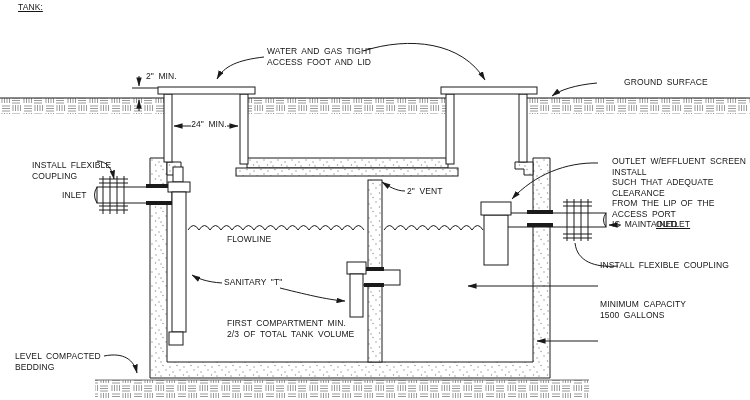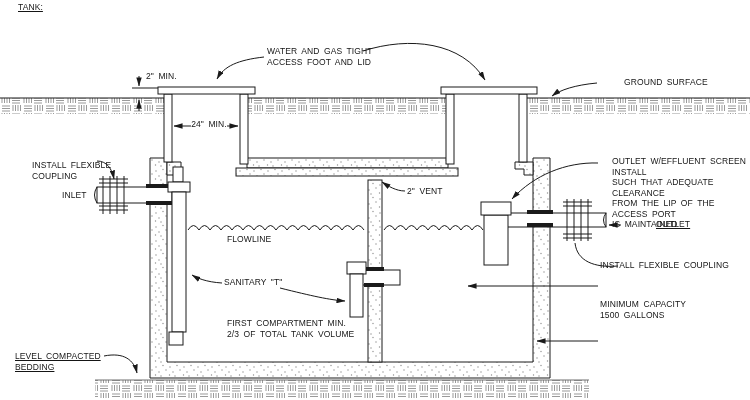--- a/index.html
+++ b/index.html
@@ -20,21 +20,21 @@
   #lbl-inlet{left:62px;top:190px;}
   #lbl-vent{left:407px;top:186px;}
   #lbl-outlet-screen{left:600px;top:156px;margin-left:12px;}
   #lbl-flowline{left:227px;top:234px;}
   #lbl-outlet{left:656px;top:219px;text-decoration:underline;}
   #lbl-flex-right{left:600px;top:260px;}
   #lbl-sanitary-t{left:224px;top:277px;}
   #lbl-min-capacity{left:600px;top:279px;margin-top:20px;}
   #lbl-first-compartment{left:227px;top:318px;}
   #lbl-tank-spec{left:600px;top:333px;}
-  #lbl-bedding{left:15px;top:351px;text-decoration:underline;}
+  #lbl-bedding{left:15px;top:351px;}
 </style>
 </head>
 <body>
 
 <div class="canvas">
 
 <svg class="linework" width="750" height="400" viewBox="0 0 750 400">
   <defs>
     <marker id="arrow" viewBox="0 0 10 6" refX="9.5" refY="3" markerWidth="9" markerHeight="5.5" orient="auto">
       <path d="M0,0 L10,3 L0,6 Z" fill="#1a1a1a"></path>

